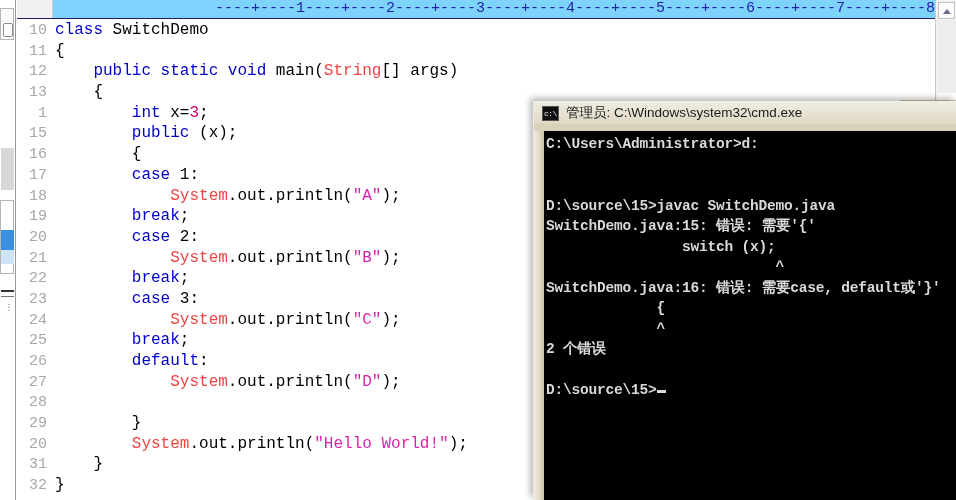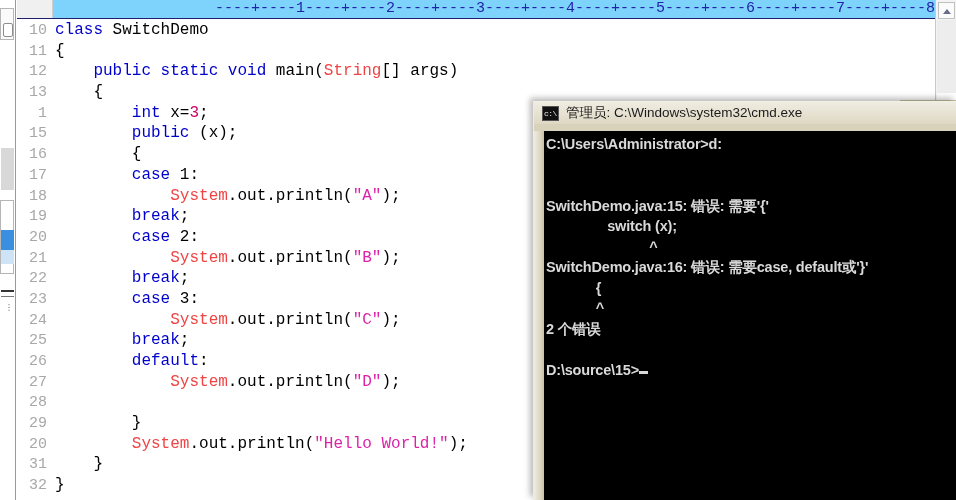--- a/index.html
+++ b/index.html
@@ -217,21 +217,21 @@
   }
   #cmd-console {
     position: absolute; left: 10px; top: 29px;
     width: 413px; height: 370px;
     background: #000000;
     overflow: hidden;
     padding: 3px 0 0 0;
   }
   .cmd-line {
     white-space: pre;
-    font-family: Liberation Sans, sans-serif;
+    font-family: Liberation Mono, monospace;
     font-size: 14.5px;
     line-height: 20.5px;
     color: #d9d9d9;
     padding-left: 2px;
     font-weight: bold;
     letter-spacing: -0.2px;
   }
   .cmd-cursor {
     display: inline-block;
     width: 9px; height: 3px;
@@ -300,20 +300,21 @@
   <div id="cmd-window">
     <div id="cmd-titlebar">
       <div id="cmd-icon"></div>
       <div id="cmd-title-text">管理员: C:\Windows\system32\cmd.exe</div>
     </div>
     <div id="cmd-leftborder"></div>
     <div id="cmd-console">
         <div class="cmd-line">C:\Users\Administrator&gt;d:</div>
         <div class="cmd-line"> </div>
         <div class="cmd-line"> </div>
+        <div class="cmd-line">D:\source\15&gt;javac SwitchDemo.java</div>
         <div class="cmd-line">SwitchDemo.java:15: 错误: 需要'{'</div>
         <div class="cmd-line">                switch (x);</div>
         <div class="cmd-line">                           ^</div>
         <div class="cmd-line">SwitchDemo.java:16: 错误: 需要case, default或'}'</div>
         <div class="cmd-line">             {</div>
         <div class="cmd-line">             ^</div>
         <div class="cmd-line">2 个错误</div>
         <div class="cmd-line"> </div>
         <div class="cmd-line">D:\source\15&gt;<span class="cmd-cursor"></span></div>
       </div>

